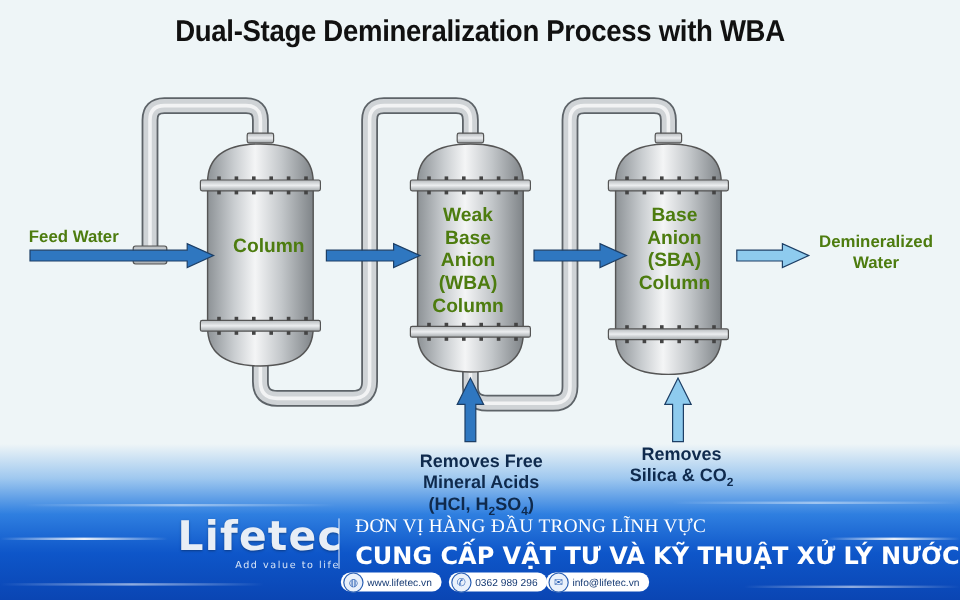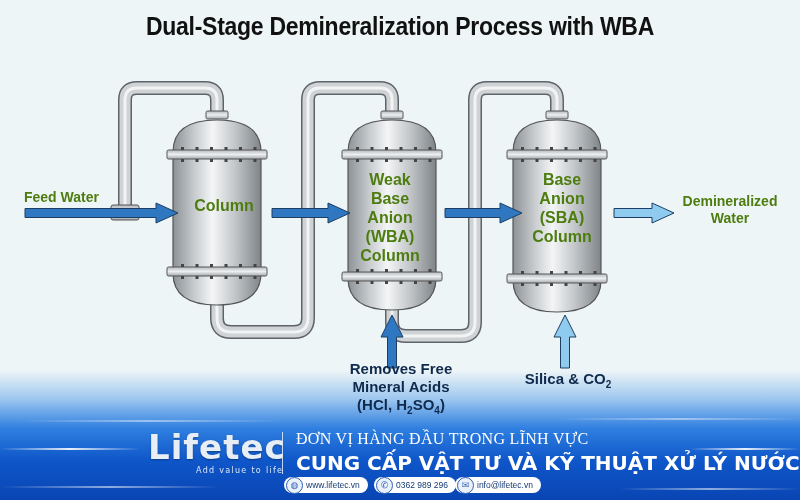--- a/index.html
+++ b/index.html
@@ -216,26 +216,27 @@
   <div>Anion</div>
   <div>(SBA)</div>
   <div>Column</div>
 </div>
 
 <div class="lbl side-text" style="left:668px;top:193px;width:124px;">
   <div>Demineralized</div>
   <div>Water</div>
 </div>
 
-<div class="lbl note" style="left:326px;top:360px;width:150px;">
+<div class="lbl note" style="left:326px;top:376px;width:150px;">
   <div>Removes Free</div>
   <div>Mineral Acids</div>
   <div><span>(HCl, H</span><sub style="font-size:10px">2</sub><span>SO</span><sub style="font-size:10px">4</sub><span>)</span></div>
 </div>
 <div class="lbl note" style="left:508px;top:370px;width:120px;">
+  <div>Removes</div>
   <div><span>Silica &amp; CO</span><sub style="font-size:10px">2</sub></div>
 </div>
 
 <div class="brand">Lifetec</div>
 <div class="tagline">Add value to life</div>
 <div class="divider"></div>
 <div class="slogan1">ĐƠN VỊ HÀNG ĐẦU TRONG LĨNH VỰC</div>
 <div class="slogan2">CUNG CẤP VẬT TƯ VÀ KỸ THUẬT XỬ LÝ NƯỚC</div>
 
 <div class="pill" style="left:284px;">

